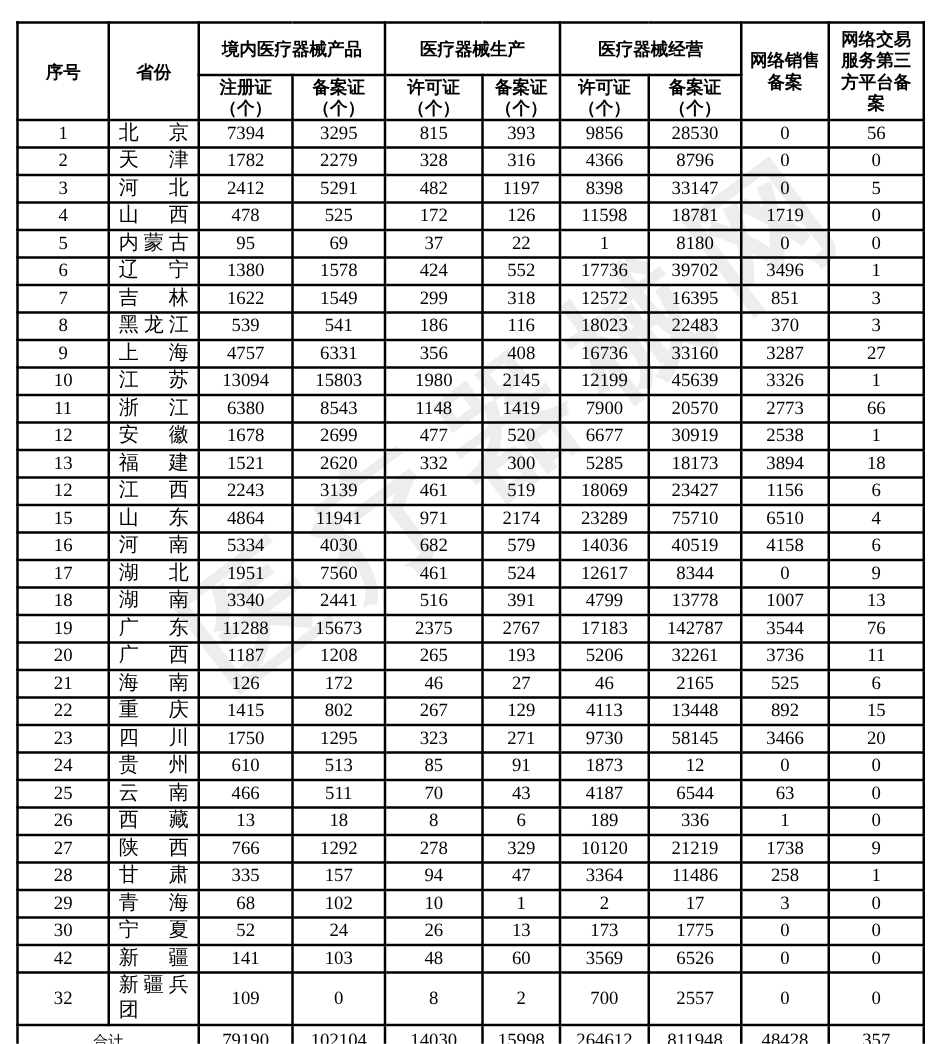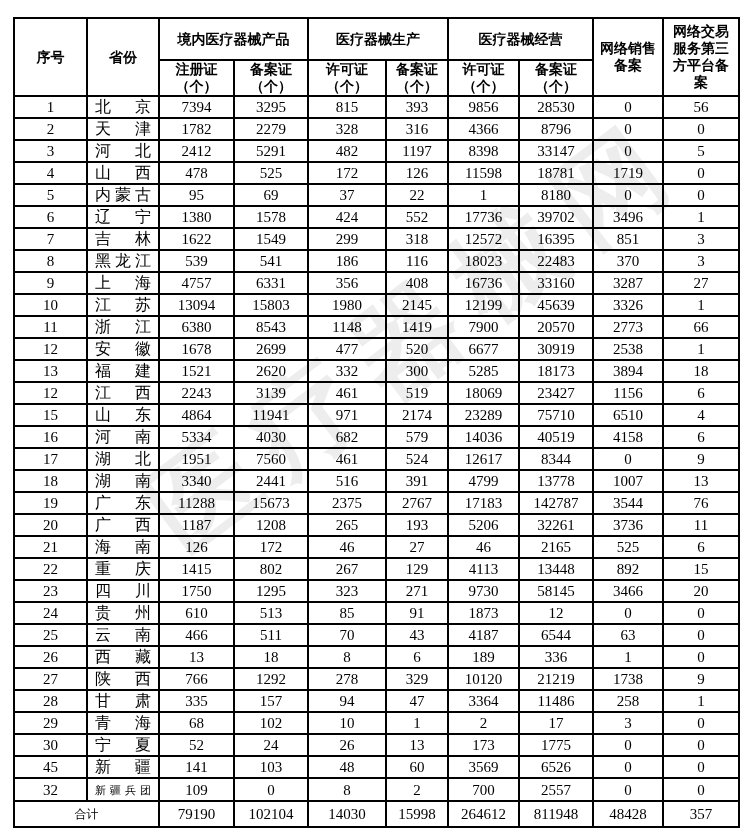--- a/index.html
+++ b/index.html
@@ -54,21 +54,21 @@
     line-height:20px;
   }
   td.province{font-size:16px;}
   .pname{
     display:inline-block;
     width:56px;
     text-align:justify;
     text-align-last:justify;
     line-height:20px;
   }
-  .pname.small{font-size:11px;letter-spacing:0;}
+  .pname.small{font-size:16px;letter-spacing:0;}
   tfoot td{
     height:24px;
     font-size:15px;
   }
   td.total-label{font-size:12px;}
 </style>
 </head>
 <body>
 
 <div class="page">
@@ -471,21 +471,21 @@
           <td>52</td>
           <td>24</td>
           <td>26</td>
           <td>13</td>
           <td>173</td>
           <td>1775</td>
           <td>0</td>
           <td>0</td>
         </tr>
         <tr>
-          <td>45</td>
+          <td>42</td>
           <td class="province"><span class="pname">新疆</span></td>
           <td>141</td>
           <td>103</td>
           <td>48</td>
           <td>60</td>
           <td>3569</td>
           <td>6526</td>
           <td>0</td>
           <td>0</td>
         </tr>

